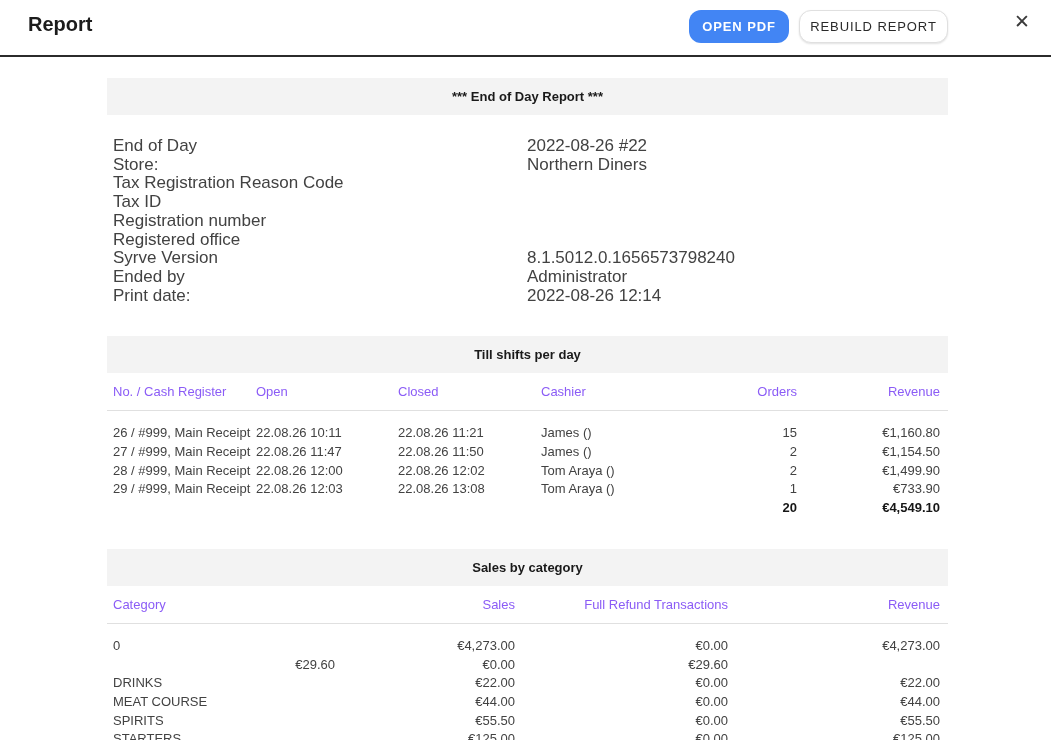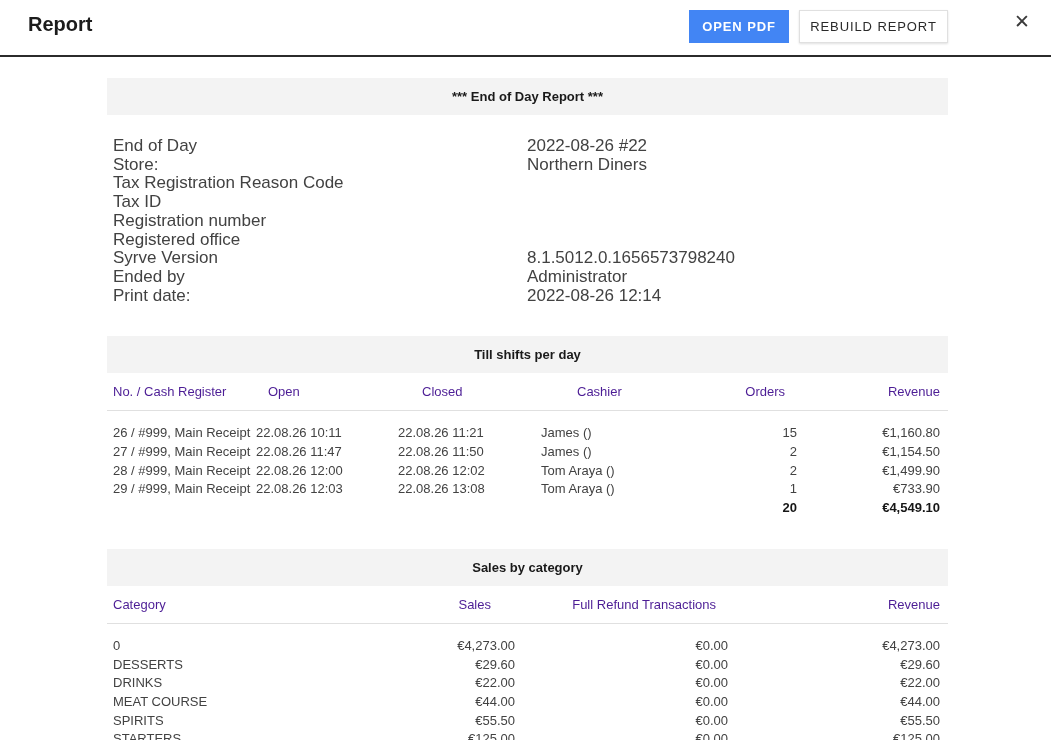--- a/index.html
+++ b/index.html
@@ -2,21 +2,21 @@
 <html><head>
 <meta charset="utf-8">
 <style>
   * { margin:0; padding:0; box-sizing:border-box; }
   html,body { width:1051px; height:740px; overflow:hidden; background:#fff;
               font-family:"Liberation Sans", sans-serif; color:#424242; }
 
   
   .modal-header { position:relative; height:57px; border-bottom:2px solid #2b2b2b; background:#fff; }
   .modal-title { position:absolute; left:28px; top:13px; font-size:20px; font-weight:700; color:#1c1c1c; }
-  .btn { position:absolute; top:10px; height:33px; border-radius:0; font-size:13px; font-weight:700;
+  .btn { position:absolute; top:10px; height:33px; border-radius:12px; font-size:13px; font-weight:700;
          letter-spacing:.9px; display:flex; align-items:center; justify-content:center; cursor:pointer;
          font-family:"Liberation Sans", sans-serif; }
   .btn-primary { left:689px; width:100px; background:#4285f4; color:#fff; border:none; }
   .btn-secondary { left:799px; width:149px; background:#fff; color:#2a2a2a; border:1px solid #e0e0e0;
                    font-weight:500; box-shadow:0 1px 2px rgba(0,0,0,.12); }
   .close-x { position:absolute; left:1008px; top:7px; width:28px; height:28px; display:flex;
              align-items:center; justify-content:center; font-size:19px; color:#3a3a3a; cursor:pointer; }
 
   
   .report { margin-left:107px; width:841px; }
@@ -26,21 +26,21 @@
   .bar-till { margin-top:31px; }
   .bar-sales{ margin-top:31px; }
 
   
   .info { margin-top:22px; padding-left:6px; padding-right:8px; }
   .info-row { display:grid; grid-template-columns:414px 1fr; line-height:18.7px; font-size:17px; min-height:18.7px; }
 
   
   .thead, .trow { padding-left:6px; padding-right:8px; font-size:13px; }
   .thead { height:38px; border-bottom:1px solid #e0e0e0; display:flex; }
-  .thead .hgrid { display:grid; width:100%; align-items:center; color:#4c1d95;gap:12px; }
+  .thead .hgrid { display:grid; width:100%; align-items:center; color:#8b5cf6; }
   .tbody { padding-top:13px; }
   .trow { display:grid; line-height:18.7px; }
 
   .ts-cols   { grid-template-columns:143px 142px 143px 1fr 115px 143px; }
   .sales-cols{ grid-template-columns:1fr 180px 213px 212px; }
 
   .cell-clip { overflow:hidden; white-space:nowrap; padding-right:6px; }
   .ta-r { text-align:right; }
   .totals { font-weight:700; color:#161616; }
 </style>
@@ -165,21 +165,20 @@
   </div>
 
   <div class="tbody">
     <div class="trow sales-cols">
       <span>0</span>
       <span class="ta-r">€4,273.00</span>
       <span class="ta-r">€0.00</span>
       <span class="ta-r">€4,273.00</span>
     </div>
     <div class="trow sales-cols">
-      <span>DESSERTS</span>
       <span class="ta-r">€29.60</span>
       <span class="ta-r">€0.00</span>
       <span class="ta-r">€29.60</span>
     </div>
     <div class="trow sales-cols">
       <span>DRINKS</span>
       <span class="ta-r">€22.00</span>
       <span class="ta-r">€0.00</span>
       <span class="ta-r">€22.00</span>
     </div>

